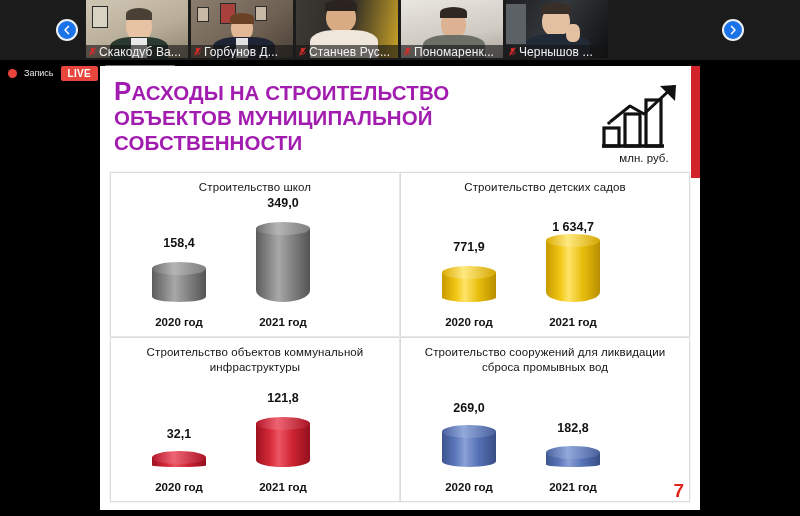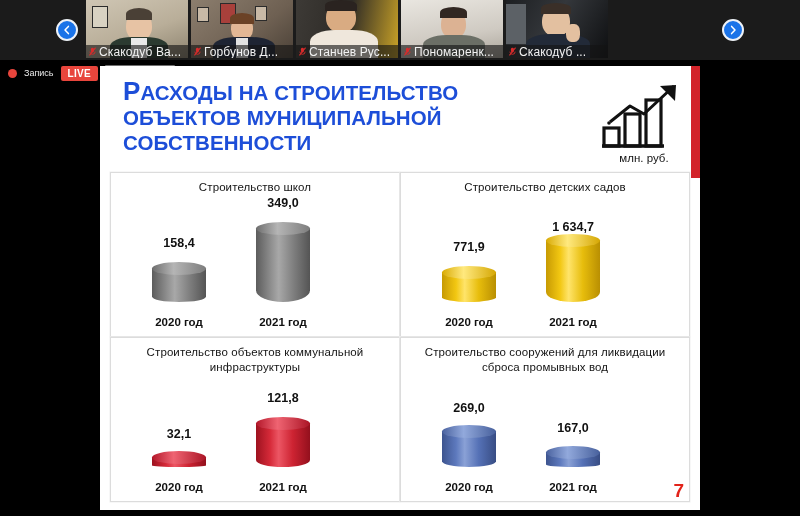--- a/index.html
+++ b/index.html
@@ -67,22 +67,22 @@
   .yt-caret { width:0; height:0; border-left:3px solid transparent; border-right:3px solid transparent; border-top:3px solid #dcdcdc; }
 
   
   .slide {
     position:absolute; left:100px; top:66px; width:600px; height:444px;
     background:#ffffff; overflow:hidden;
   }
   .slide-accent { position:absolute; right:0; top:0; width:9px; height:112px; background:#d2232a; }
 
   .slide-title {
-    position:absolute; left:23px; top:13px; width:400px;
-    color:#1d4ed8; font-weight:bold; font-size:20.5px; line-height:25px;
+    position:absolute; left:14px; top:13px; width:400px;
+    color:#a21caf; font-weight:bold; font-size:20.5px; line-height:25px;
     letter-spacing:.1px; text-transform:uppercase;
   }
   .slide-title .cap { font-size:26px; line-height:25px; }
 
   .growth-icon { position:absolute; left:500px; top:16px; width:86px; height:72px; }
   .units {
     position:absolute; left:498px; top:86px; width:92px; text-align:center;
     font-size:11.5px; color:#111;
   }
 
@@ -225,21 +225,21 @@
           <div class="head" style="left:35px;top:3px;width:30px;height:11px;background:#3a2f28;border-radius:50% 50% 0 0"></div>
           <div class="torso" style="left:20px;top:34px;width:64px;height:26px;background:#222a38"></div>
           <div class="head" style="left:60px;top:24px;width:14px;height:18px;background:#e3c0a0;border-radius:40%"></div>
         </div>
         <div class="namebar">
           <svg class="mic-ico" viewBox="0 0 8 10">
             <rect x="2.2" y="0.6" width="3.4" height="5.4" rx="1.7" fill="#d92b2b"></rect>
             <path d="M1 5.2a3 3 0 0 0 6 0" fill="none" stroke="#d92b2b" stroke-width="1"></path>
             <line x1="0.5" y1="9.4" x2="7.5" y2="0.6" stroke="#d92b2b" stroke-width="1.2"></line>
           </svg>
-          <span class="nm">Скакодуб ...</span>
+          <span class="nm">Чернышов ...</span>
         </div>
       </div>
 
     </div>
 
     <div class="nav-btn right">
       <svg width="10" height="10" viewBox="0 0 10 10">
         <path d="M3.6 1.4 L7 5 L3.6 8.6" fill="none" stroke="#ffffff" stroke-width="1.5" stroke-linecap="round" stroke-linejoin="round"></path>
       </svg>
     </div>
@@ -347,21 +347,21 @@
         <div class="panel-title">Строительство сооружений для ликвидации сброса промывных вод</div>
         <div class="plot" style="top:48px">
           <div class="barwrap a">
             <div class="val" style="bottom:52px">269,0</div>
             <div class="cyl" style="height:42px">
               <div class="body" style="top:6px;background:linear-gradient(90deg,#3d548f 0%,#5d79bd 26%,#8aa1d6 42%,#5571b6 68%,#384d84 100%)"></div>
               <div class="top" style="top:0;background:linear-gradient(90deg,#4a629f,#92a9dc 40%,#47609c)"></div>
             </div>
           </div>
           <div class="barwrap b">
-            <div class="val" style="bottom:32px">167,0</div>
+            <div class="val" style="bottom:32px">182,8</div>
             <div class="cyl" style="height:21px">
               <div class="body" style="top:6px;background:linear-gradient(90deg,#3d548f 0%,#5d79bd 26%,#8aa1d6 42%,#5571b6 68%,#384d84 100%)"></div>
               <div class="top" style="top:0;background:linear-gradient(90deg,#4a629f,#92a9dc 40%,#47609c)"></div>
             </div>
           </div>
           <div class="xlabel" style="left:24px">2020 год</div>
           <div class="xlabel" style="left:128px">2021 год</div>
         </div>
       </div>
 

